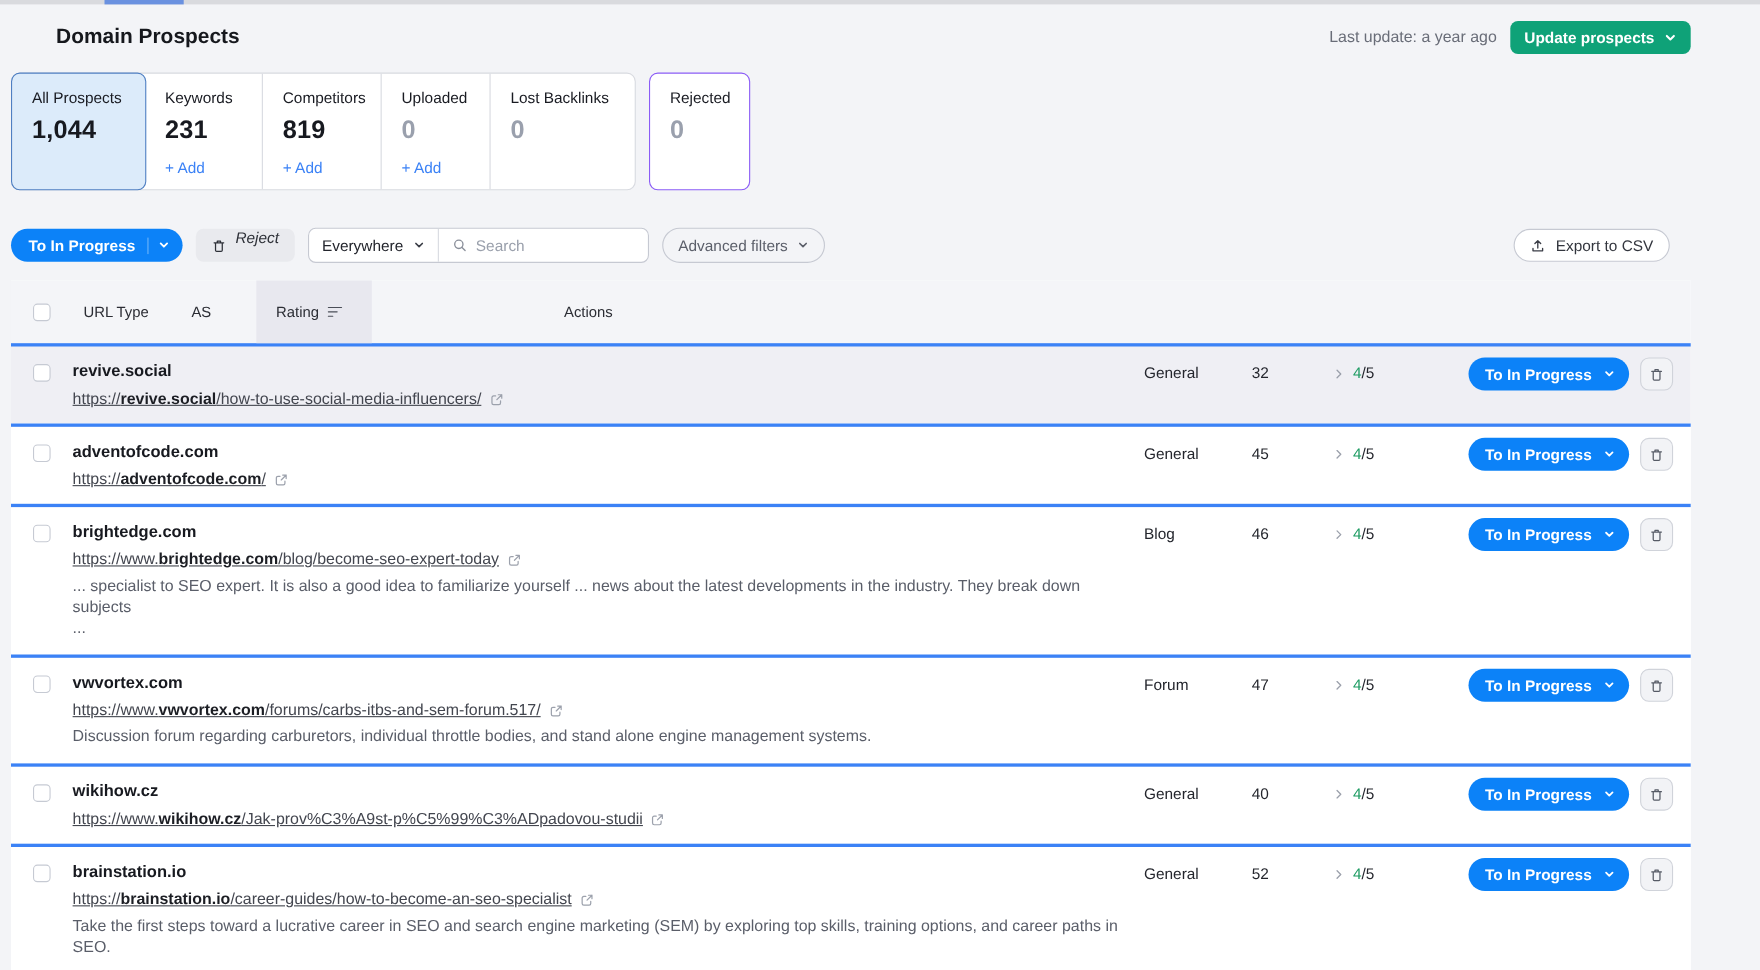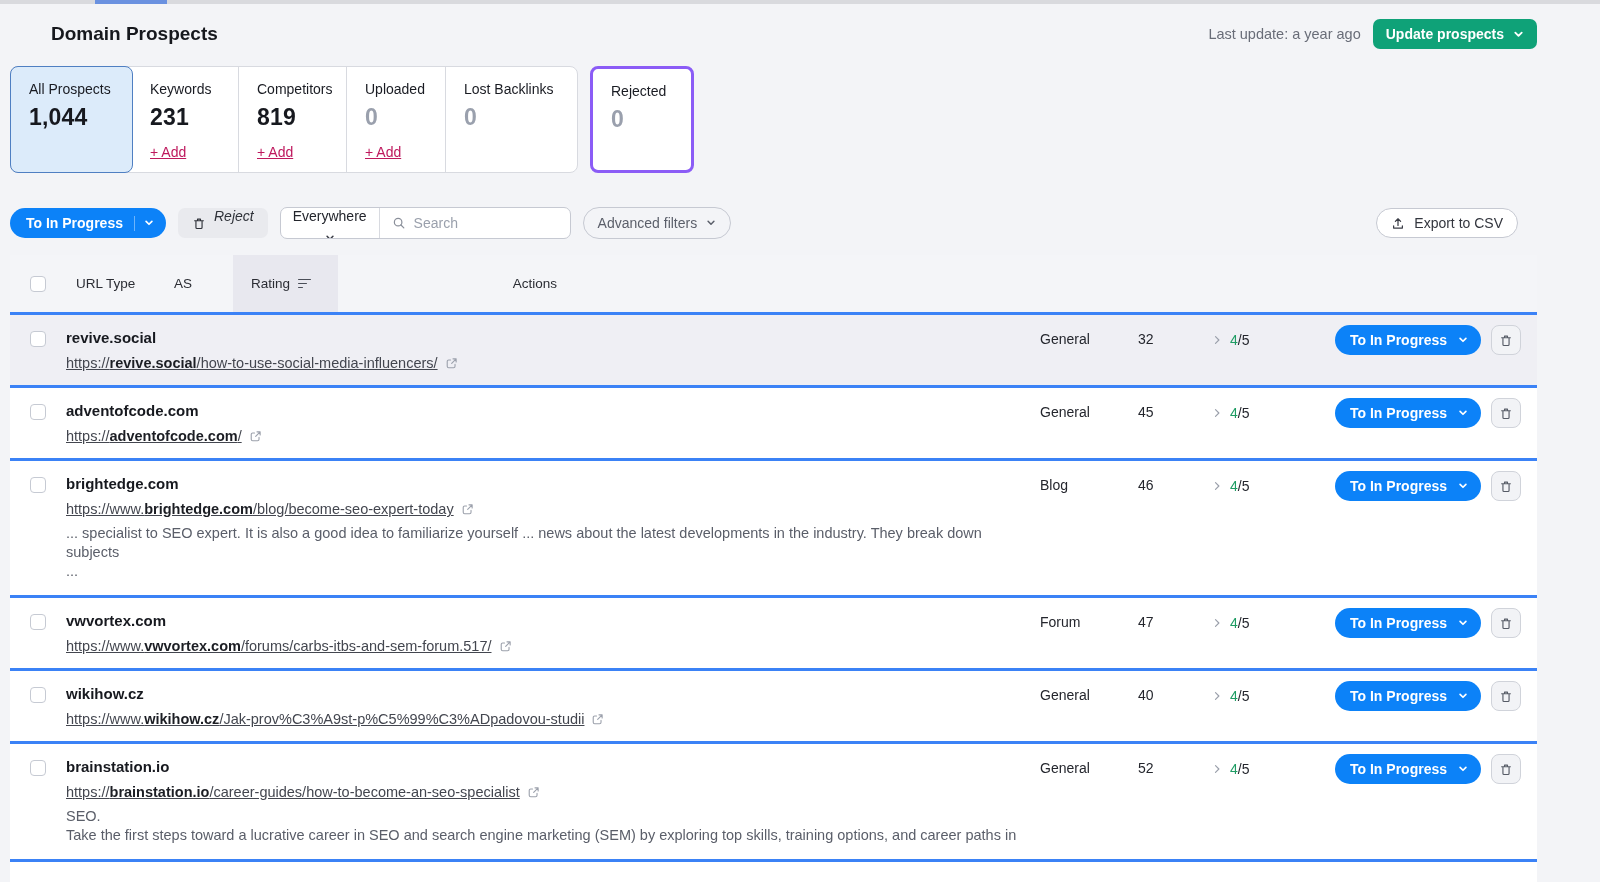--- a/index.html
+++ b/index.html
@@ -29,34 +29,34 @@
   .cards-group { display:flex; background:#fff; border:1px solid #d8dae0; border-radius:8px; }
   .card { width:107px; padding:14px 0 12px 18px; border-right:1px solid #d8dae0; display:flex; flex-direction:column; cursor:pointer; }
   .card:last-child { border-right:none; }
   .card.w-all { width:123px; }
   .card.w-comp { width:108px; }
   .card.w-upl { width:99px; }
   .card.w-lost { width:131px; }
   .card-label { font-size:14px; color:#191b22; }
   .card-num { font-size:23px; font-weight:bold; color:#17191f; margin-top:7px; letter-spacing:.2px; }
   .card.zero .card-num { color:#9aa0ad; }
-  .card-add { font-size:14px; color:#be185d; margin-top:13px; cursor:pointer;text-decoration:underline; }
+  .card-add { font-size:14px; color:#3b82f6; margin-top:13px; cursor:pointer; }
   .card.selected { background:#dcebfa; border:1px solid #4f7fc2; border-radius:8px; margin:-1px; }
-  .card.separate { background:#fff; border:3px solid #8b5cf6; border-radius:8px; margin-left:12px; width:104px; }
+  .card.separate { background:#fff; border:1px solid #8b5cf6; border-radius:8px; margin-left:12px; width:92px; }
 
   
   .toolbar { display:flex; align-items:center; margin-top:34px; }
   .toolbar-left { display:flex; align-items:center; gap:12px; }
   .btn-blue { display:flex; align-items:center; height:30px; border-radius:15px; background:#0c82f8; border:none;
     color:#fff; font-weight:bold; font-size:14px; padding:0 12px 0 16px; cursor:pointer; }
   .btn-blue .vdiv { width:1px; height:15px; background:rgba(255,255,255,.4); margin:0 9px 0 11px; }
   .btn-gray { display:flex; gap:8px; height:30px; border-radius:7px; background:#e9eaee; border:none;
     color:#2e3138; font-size:14px; padding:0 14px; cursor:pointer;font-style:italic; }
   .search-group { display:flex; align-items:center; height:32px; background:#fff; border:1px solid #c6c9d2; border-radius:7px; overflow:hidden; }
-  .scope-select { display:flex; align-items:center; gap:9px; padding:0 12px; font-size:14px; color:#23252c; cursor:pointer; height:100%;flex-direction:column; }
+  .scope-select { display:flex; align-items:center; gap:9px; padding:0 12px; font-size:14px; color:#23252c; cursor:pointer; height:100%; }
   .search-group .vdiv { width:1px; height:32px; background:#d8dae0; }
   .search-box { display:flex; align-items:center; gap:8px; padding:0 12px; width:190px; }
   .search-box input { border:none; outline:none; font-size:14px; color:#23252c; width:140px; font-family:"Liberation Sans", sans-serif; background:transparent; }
   .search-box input::placeholder { color:#9aa0ac; }
   .btn-advanced { display:flex; align-items:center; gap:9px; height:32px; border-radius:16px; background:transparent;
     border:1px solid #c6c9d2; color:#5b5f6a; font-size:14px; padding:0 14px; cursor:pointer; }
   .btn-export { margin-left:auto; margin-right:19px; display:flex; align-items:center; gap:9px; height:30px; border-radius:15px;
     background:#fff; border:1px solid #c6c9d2; color:#33363e; font-size:14px; padding:0 14px; cursor:pointer; }
 
   
@@ -396,20 +396,23 @@
       <div class="domain">vwvortex.com</div>
       <div class="url-line">
         <span><span class="u-pre">https://www.</span><span class="u-dom">vwvortex.com</span><span class="u-path">/forums/carbs-itbs-and-sem-forum.517/</span></span>
         <span class="icon ext-icon">
           <svg width="13" height="13" viewBox="0 0 14 14">
                   <path d="M6 3.2 H4 a1.6 1.6 0 0 0 -1.6 1.6 v5.2 a1.6 1.6 0 0 0 1.6 1.6 h5.2 a1.6 1.6 0 0 0 1.6 -1.6 V8" fill="none" stroke="currentColor" stroke-width="1.2" stroke-linecap="round"></path>
                   <path d="M7.2 6.8 L12 2 M8.6 2 H12 V5.4" fill="none" stroke="currentColor" stroke-width="1.2" stroke-linecap="round" stroke-linejoin="round"></path>
                 </svg>
         </span>
       </div>
+      <div class="snippet">
+              <div>Discussion forum regarding carburetors, individual throttle bodies, and stand alone engine management systems.</div>
+            </div>
     </div>
     <div class="col-type cell-val">Forum</div>
     <div class="col-as cell-val">47</div>
     <div class="col-rating">
       <div class="cell-rating">
         <span class="icon chev-right">
           <svg width="12" height="12" viewBox="0 0 16 16">
                   <path d="M6 3.5 L10.5 8 L6 12.5" fill="none" stroke="currentColor" stroke-width="1.6" stroke-linecap="round" stroke-linejoin="round"></path>
                 </svg>
         </span>
@@ -492,22 +495,22 @@
       <div class="url-line">
         <span><span class="u-pre">https://</span><span class="u-dom">brainstation.io</span><span class="u-path">/career-guides/how-to-become-an-seo-specialist</span></span>
         <span class="icon ext-icon">
           <svg width="13" height="13" viewBox="0 0 14 14">
                   <path d="M6 3.2 H4 a1.6 1.6 0 0 0 -1.6 1.6 v5.2 a1.6 1.6 0 0 0 1.6 1.6 h5.2 a1.6 1.6 0 0 0 1.6 -1.6 V8" fill="none" stroke="currentColor" stroke-width="1.2" stroke-linecap="round"></path>
                   <path d="M7.2 6.8 L12 2 M8.6 2 H12 V5.4" fill="none" stroke="currentColor" stroke-width="1.2" stroke-linecap="round" stroke-linejoin="round"></path>
                 </svg>
         </span>
       </div>
       <div class="snippet">
+              <div>Take the first steps toward a lucrative career in SEO and search engine marketing (SEM) by exploring top skills, training options, and career paths in</div>
               <div>SEO.</div>
-              <div>Take the first steps toward a lucrative career in SEO and search engine marketing (SEM) by exploring top skills, training options, and career paths in</div>
             </div>
     </div>
     <div class="col-type cell-val">General</div>
     <div class="col-as cell-val">52</div>
     <div class="col-rating">
       <div class="cell-rating">
         <span class="icon chev-right">
           <svg width="12" height="12" viewBox="0 0 16 16">
                   <path d="M6 3.5 L10.5 8 L6 12.5" fill="none" stroke="currentColor" stroke-width="1.6" stroke-linecap="round" stroke-linejoin="round"></path>
                 </svg>

